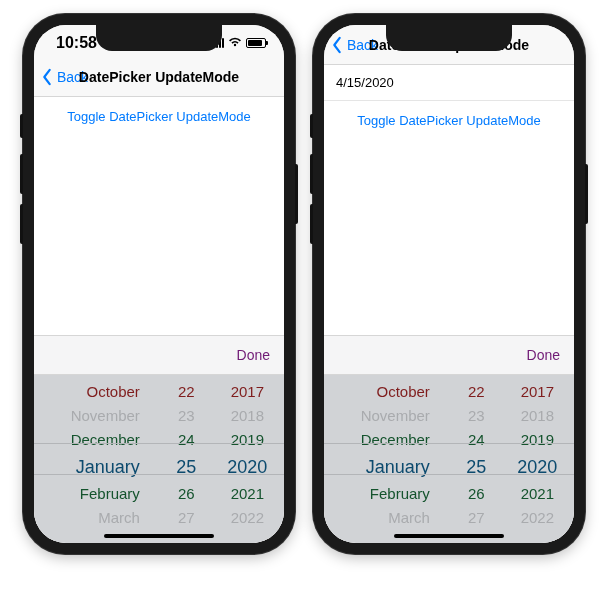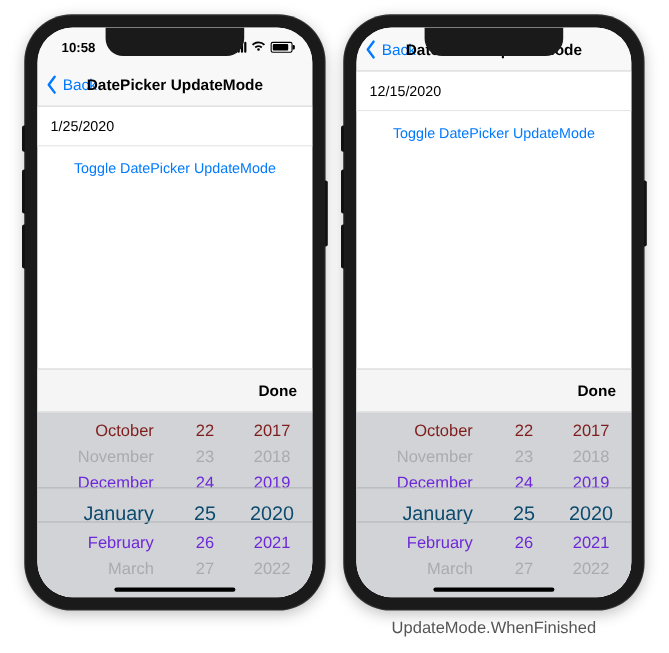--- a/index.html
+++ b/index.html
@@ -56,21 +56,21 @@
     border-radius: 0 0 16px 16px;
     z-index: 10;
   }
   .statusbar {
     height: 32px;
     background: #f8f8f8;
     display: flex;
     align-items: center;
     justify-content: space-between;
     padding: 4px 18px 0 22px;
-    font-size: 12px;
+    font-size: 16px;
     font-weight: 600;
     color:#000;
     gap:26px;
   }
   .status-right { display:flex; align-items:center; gap:4px; }
   .signal { display:inline-flex; align-items:flex-end; gap:1px; }
   .signal i { width:2px; background:#000; display:inline-block; border-radius:1px;}
   .signal i:nth-child(1){height:4px}
   .signal i:nth-child(2){height:6px}
   .signal i:nth-child(3){height:8px}
@@ -127,23 +127,23 @@
     height:40px;
     background:#f5f5f6;
     border-top:1px solid #d6d6d6;
     border-bottom:1px solid #d6d6d6;
     display:flex;
     align-items:center;
     justify-content:flex-end;
     padding:0 14px;
   }
   .done-btn {
-    color:#000000;
+    color:#701a75;
     font-size:14px;
-    font-weight:700;
+    font-weight:400;
     cursor:pointer;
   }
   .picker {
     height:168px;
     background:#d1d3d6;
     position:relative;
     overflow:hidden;
   }
   .picker-cols {
     display:flex;
@@ -160,21 +160,21 @@
     padding-top:16px;
   }
   .pcol.month { align-items:flex-end; padding-right:22px; flex:1.3;}
   .pcol.day { flex:0.6;}
   .pcol.year { flex:0.9;justify-content:center;}
   .pitem {
     height:24px;
     line-height:24px;
     text-align:center;
   }
-  .faded1 { color:#6d28d9; }
+  .faded1 { color:#14532d; }
   .faded2 { color:#a9abae; }
   .faded3 { color:#7f1d1d;margin-top:42px; }
   .selected { color:#0c4a6e; font-weight:400; font-size:18px; height:30px; line-height:30px;}
   .picker-highlight {
     position:absolute;
     left:0; right:0;
     top:50%; transform:translateY(-50%);
     height:32px;
     border-top:1px solid #b3b5b8;
     border-bottom:1px solid #b3b5b8;
@@ -232,21 +232,20 @@
         <div class="navbar">
           <div class="back">
             <svg viewBox="0 0 12 20">
                 <path d="M9 2L3 10l6 8" stroke="#007aff" stroke-width="2.4" fill="none" stroke-linecap="round" stroke-linejoin="round"></path>
               </svg>
             <span>Back</span>
           </div>
           <div class="nav-title">DatePicker UpdateMode</div>
         </div>
         <div class="content">
-          <div class="date-row">1/25/2020</div>
           <div class="toggle-link">Toggle DatePicker UpdateMode</div>
           <div class="spacer"></div>
           <div class="done-bar">
             <span class="done-btn">Done</span>
           </div>
           <div class="picker">
             <div class="picker-highlight"></div>
             <div class="picker-cols">
               <div class="pcol month">
                 <div class="pitem faded3">October</div>
@@ -294,21 +293,21 @@
         <div class="navbar">
           <div class="back">
             <svg viewBox="0 0 12 20">
                 <path d="M9 2L3 10l6 8" stroke="#007aff" stroke-width="2.4" fill="none" stroke-linecap="round" stroke-linejoin="round"></path>
               </svg>
             <span>Back</span>
           </div>
           <div class="nav-title">DatePicker UpdateMode</div>
         </div>
         <div class="content">
-          <div class="date-row">12/15/2020</div>
+          <div class="date-row">4/15/2020</div>
           <div class="toggle-link">Toggle DatePicker UpdateMode</div>
           <div class="spacer"></div>
           <div class="done-bar">
             <span class="done-btn">Done</span>
           </div>
           <div class="picker">
             <div class="picker-highlight"></div>
             <div class="picker-cols">
               <div class="pcol month">
                 <div class="pitem faded3">October</div>
@@ -336,16 +335,15 @@
                 <div class="pitem faded1">2021</div>
                 <div class="pitem faded2">2022</div>
                 <div class="pitem faded3">2023</div>
               </div>
             </div>
           </div>
         </div>
         <div class="home-indicator"></div>
       </div>
     </div>
-    <div class="caption">UpdateMode.WhenFinished</div>
   </div>
 
 </div>
 
 </body></html>

